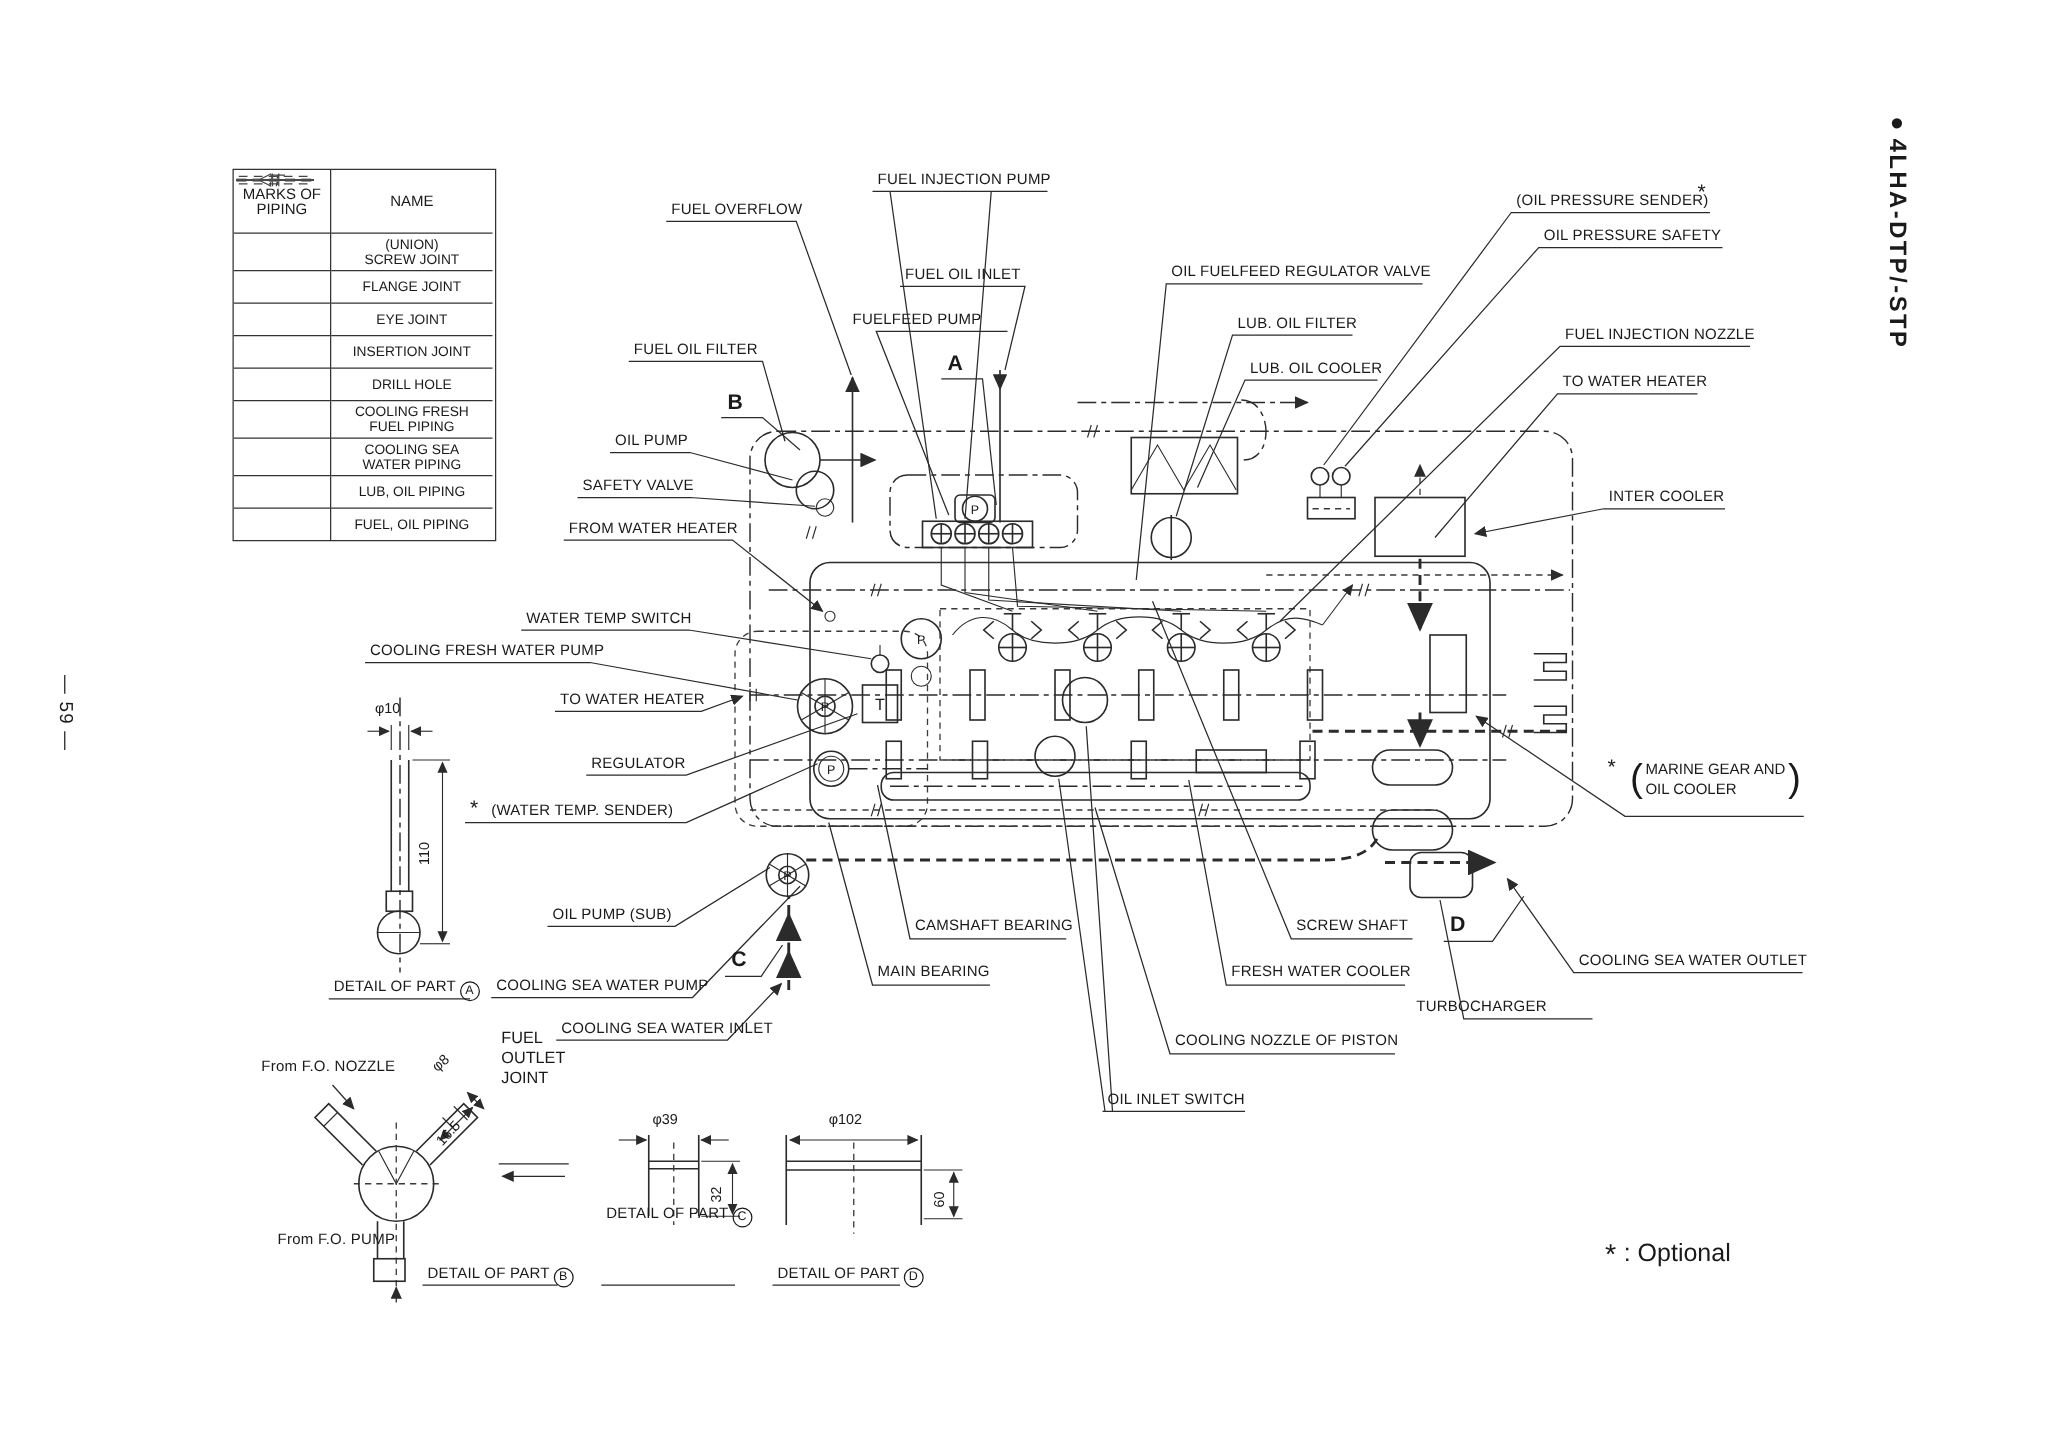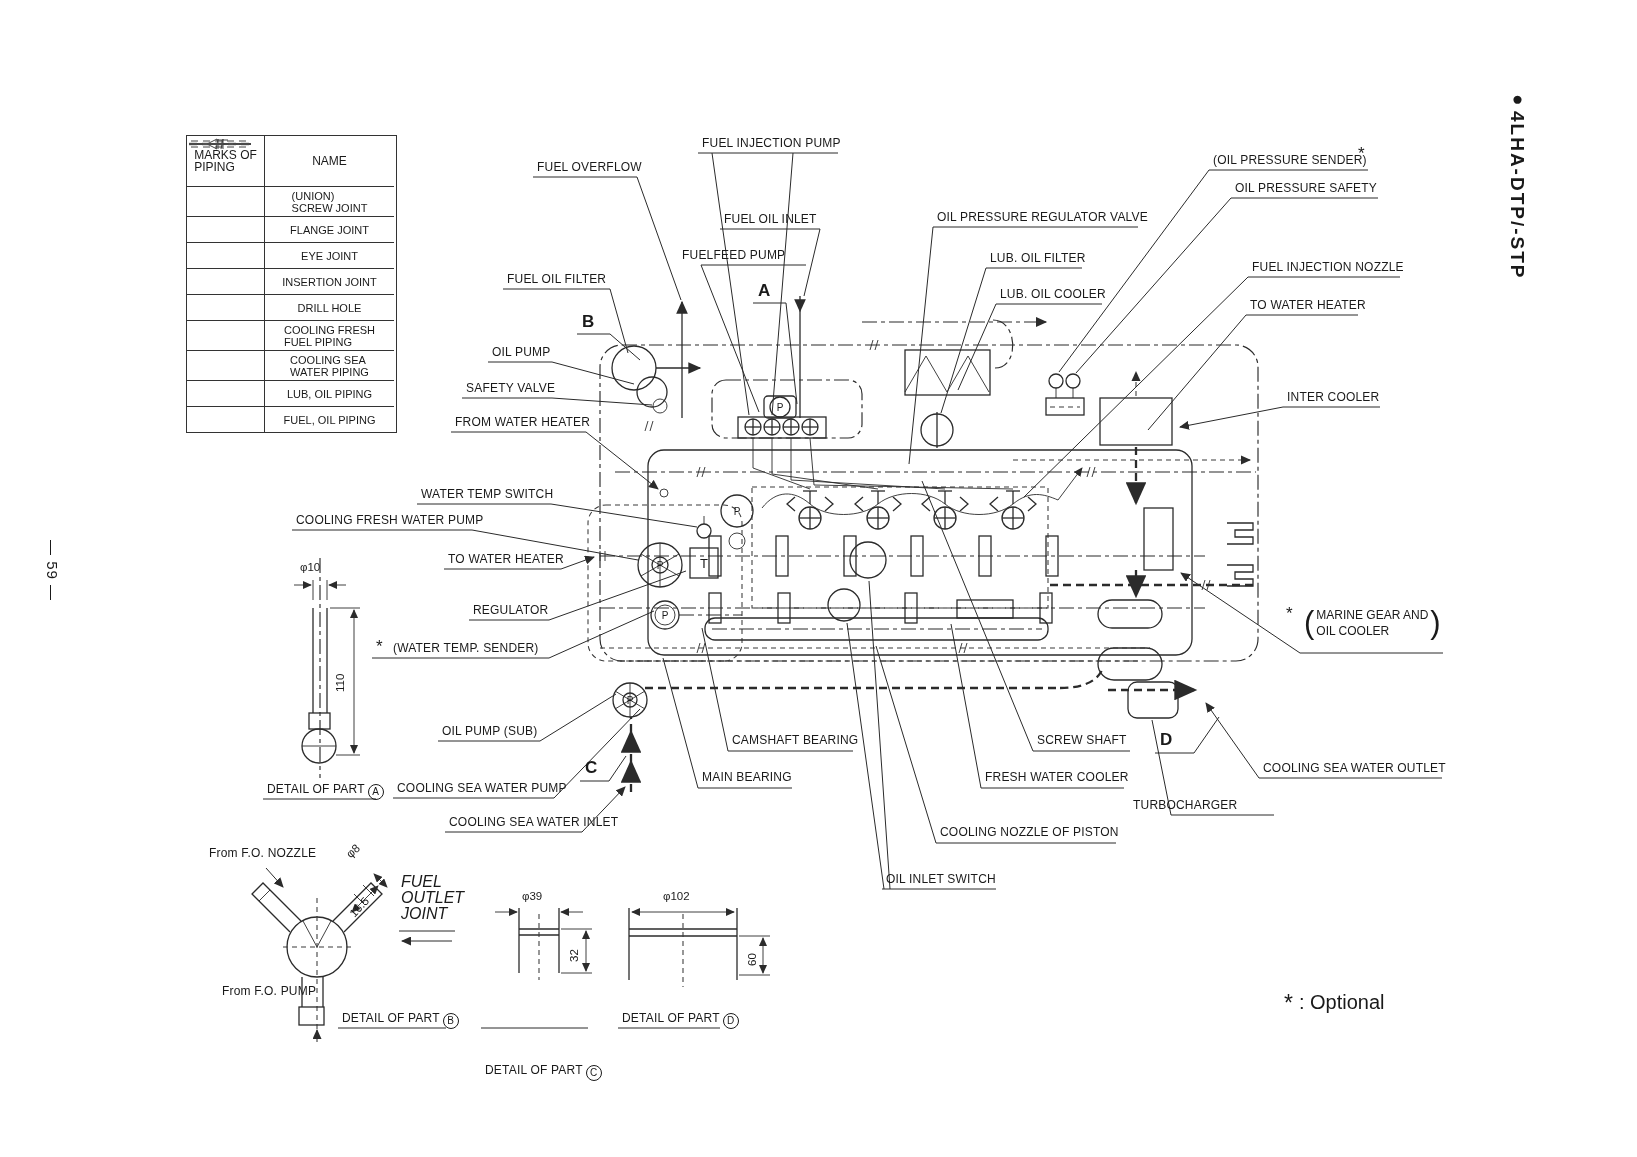--- a/index.html
+++ b/index.html
@@ -14,35 +14,35 @@
   .ldr{stroke:#2b2b2b;stroke-width:1;fill:none;}
   .co{position:absolute;font-size:12px;line-height:13px;white-space:nowrap;letter-spacing:.2px;}
   .sec{position:absolute;font-size:17px;font-weight:bold;white-space:nowrap;}
   .dim{position:absolute;font-size:11.5px;white-space:nowrap;}
   .rot90{transform:rotate(-90deg);transform-origin:left top;}
   .circ{display:inline-block;width:14px;height:14px;border:1px solid #1a1a1a;border-radius:50%;
         font-size:10px;line-height:14px;text-align:center;margin-left:3px;vertical-align:-2px;}
   .legend{position:absolute;left:186px;top:135px;width:209px;border:1.6px solid #333;
           display:grid;grid-template-columns:78px 129px;background:#fff;}
   .legend .cell{border-bottom:1px solid #333;display:flex;align-items:center;justify-content:center;
-          font-size:11px;line-height:12px;text-align:left;white-space:pre-line;}
+          font-size:11px;line-height:12px;text-align:center;white-space:pre-line;}
   .legend .mk{border-right:1px solid #333;}
   .legend .hdr{height:50px;font-size:12px;}
   .legend .r2{height:29px;} .legend .r1{height:25px;}
   .vmodel{position:absolute;left:1506px;top:88px;writing-mode:vertical-rl;text-orientation:mixed;
           font-size:19px;font-weight:bold;letter-spacing:2px;white-space:nowrap;}
   .vpage{position:absolute;left:44px;top:540px;writing-mode:vertical-rl;text-orientation:mixed;
           font-size:15px;letter-spacing:1px;}
   .opt{position:absolute;left:1284px;top:990px;font-size:20px;}
   .opt .st{font-size:23px;vertical-align:-2px;margin-right:6px;}
   .mgear{position:absolute;left:1304px;top:606px;display:flex;align-items:center;}
   .mgear .par{font-size:31px;font-weight:300;line-height:34px;}
   .mgear .tx{font-size:12px;line-height:16px;padding:0 2px;}
   .star{position:absolute;font-size:17px;}
-  .fo3{position:absolute;left:401px;top:874px;font-size:16px;line-height:16px;font-style:italic;}
+  .fo3{position:absolute;left:401px;top:822px;font-size:13px;line-height:16px;}
 </style>
 </head>
 <body>
 
 <div class="sheet">
 
 <svg width="1637" height="1157" viewBox="0 0 1637 1157">
   <defs>
     <marker id="ah" markerWidth="11" markerHeight="9" refX="9" refY="4.5" orient="auto-start-reverse">
       <path d="M0,0 L10,4.5 L0,9 z" fill="#2b2b2b"></path>
@@ -405,21 +405,21 @@
           <line x1="2" y1="8" x2="64" y2="8" stroke="#444" stroke-width="1.3"></line>
         </svg></div>
   <div class="cell r1" style="border-bottom:none">FUEL, OIL PIPING</div>
 </div>
 
 <div class="co" style="left:537px;top:161px">FUEL OVERFLOW</div>
 <div class="co" style="left:702px;top:137px">FUEL INJECTION PUMP</div>
 <div class="co" style="left:724px;top:213px">FUEL OIL INLET</div>
 <div class="co" style="left:682px;top:249px">FUELFEED PUMP</div>
 <div class="co" style="left:507px;top:273px">FUEL OIL FILTER</div>
-<div class="co" style="left:937px;top:211px">OIL PRESSURE REGULATOR VALVE</div>
+<div class="co" style="left:937px;top:211px">OIL FUELFEED REGULATOR VALVE</div>
 <div class="co" style="left:990px;top:252px">LUB. OIL FILTER</div>
 <div class="co" style="left:1000px;top:288px">LUB. OIL COOLER</div>
 <div class="co" style="left:1213px;top:154px">(OIL PRESSURE SENDER)</div>
 <div class="star" style="left:1358px;top:144px">*</div>
 <div class="co" style="left:1235px;top:182px">OIL PRESSURE SAFETY</div>
 <div class="co" style="left:1252px;top:261px">FUEL INJECTION NOZZLE</div>
 <div class="co" style="left:1250px;top:299px">TO WATER HEATER</div>
 <div class="co" style="left:1287px;top:391px">INTER COOLER</div>
 <div class="co" style="left:492px;top:346px">OIL PUMP</div>
 <div class="co" style="left:466px;top:382px">SAFETY VALVE</div>
@@ -452,21 +452,21 @@
   <span class="par">(</span>
   <span class="tx">
     <div>MARINE GEAR AND</div>
     <div>OIL COOLER</div>
   </span>
   <span class="par">)</span>
 </div>
 
 <div class="co" style="left:267px;top:783px"><span>DETAIL OF PART</span><span class="circ">A</span></div>
 <div class="co" style="left:342px;top:1012px"><span>DETAIL OF PART</span><span class="circ">B</span></div>
-<div class="co" style="left:485px;top:1064px"><span>DETAIL OF PART</span><span class="circ">C</span></div>
+<div class="co" style="left:485px;top:964px"><span>DETAIL OF PART</span><span class="circ">C</span></div>
 <div class="co" style="left:622px;top:1012px"><span>DETAIL OF PART</span><span class="circ">D</span></div>
 
 <div class="co" style="left:209px;top:847px">From F.O. NOZZLE</div>
 <div class="co" style="left:222px;top:985px">From F.O. PUMP</div>
 <div class="fo3">
   <div>FUEL</div>
   <div>OUTLET</div>
   <div>JOINT</div>
 </div>
 

